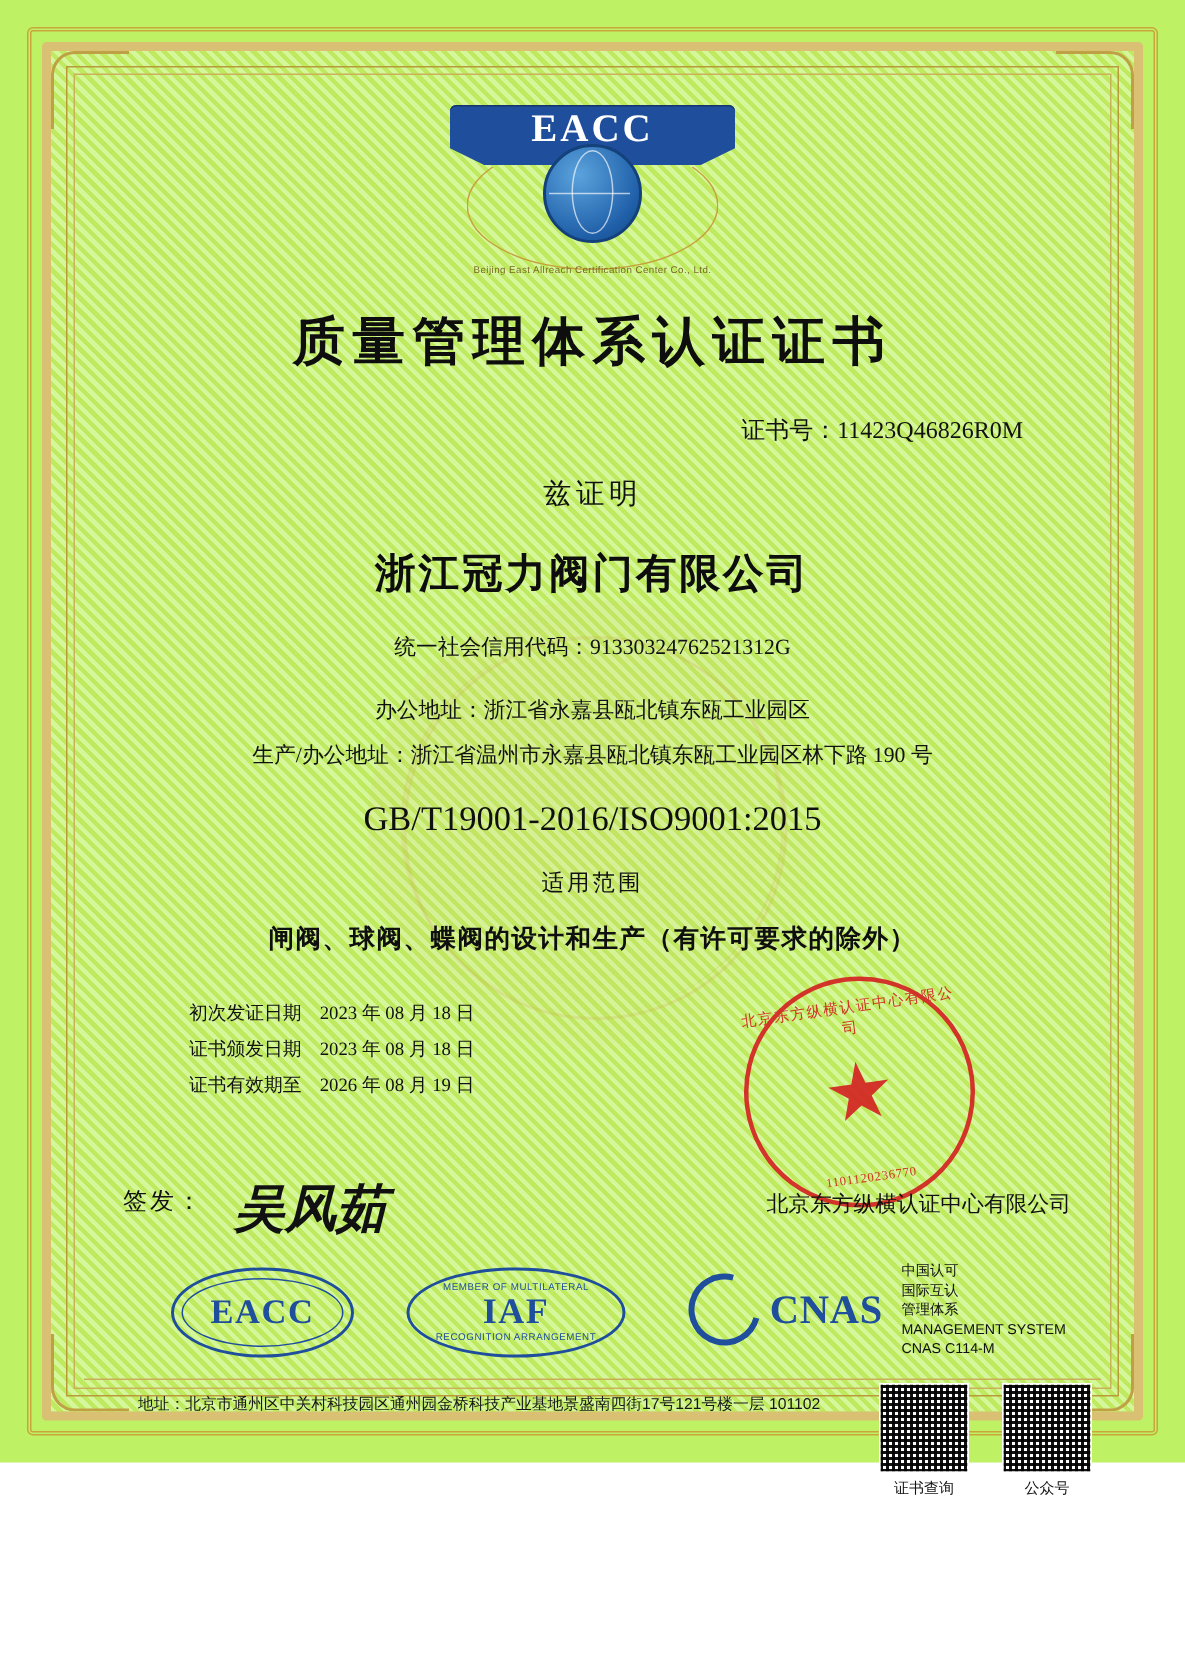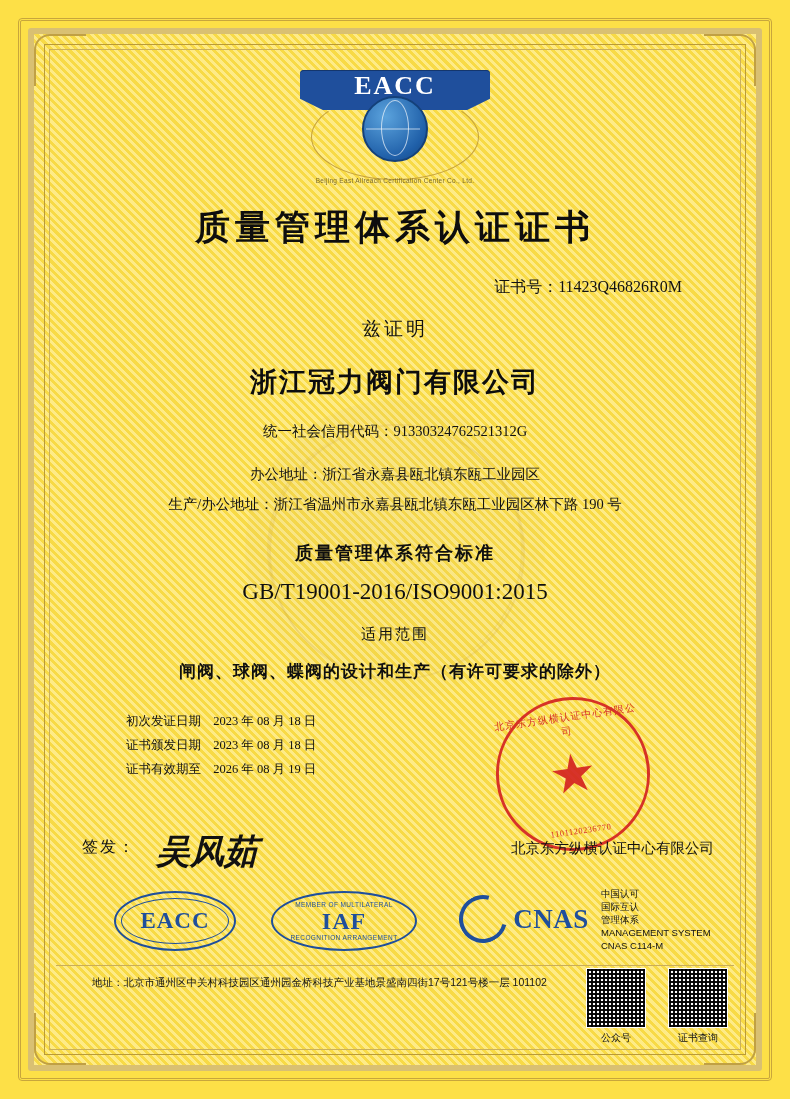--- a/index.html
+++ b/index.html
@@ -12,22 +12,22 @@
     height: 1117px;
     font-family: "Liberation Serif", "DejaVu Serif", serif;
     color: #1a1a1a;
     overflow: hidden;
   }
 
   
   .cert-page {
     position: relative;
     width: 790px;
-    height: 1099px;
-    background: #fde047;
+    height: 975px;
+    background: #bef264;
     box-sizing: border-box;
   }
 
   
   .border-outer {
     position: absolute;
     left: 18px; top: 18px; right: 18px; bottom: 18px;
     border: 3px double #c8a63c;
     border-radius: 4px;
     box-sizing: border-box;
@@ -531,21 +531,20 @@
 
     <div class="addr-block">
       <div class="addr-line">
         <span>办公地址：</span><span>浙江省永嘉县瓯北镇东瓯工业园区</span>
       </div>
       <div class="addr-line">
         <span>生产/办公地址：</span><span>浙江省温州市永嘉县瓯北镇东瓯工业园区林下路 190 号</span>
       </div>
     </div>
 
-    <div class="standard-head">质量管理体系符合标准</div>
     <div class="standard-code">GB/T19001-2016/ISO9001:2015</div>
 
     <div class="scope-head">适用范围</div>
     <div class="scope-text">闸阀、球阀、蝶阀的设计和生产（有许可要求的除外）</div>
 
     <div class="dates-row">
       <div class="dates">
         <div>
           <span class="date-label">初次发证日期</span>
           <span class="date-value">2023 年 08 月 18 日</span>
@@ -599,23 +598,23 @@
       </div>
     </div>
 
     <div class="footer">
       <div class="footer-text">
         <div>地址：北京市通州区中关村科技园区通州园金桥科技产业基地景盛南四街17号121号楼一层 101102</div>
       </div>
       <div class="qr-group">
         <div class="qr-item">
           <div class="qr-box"></div>
-          <div class="qr-label">公众号</div>
+          <div class="qr-label">证书查询</div>
         </div>
         <div class="qr-item">
           <div class="qr-box"></div>
-          <div class="qr-label">证书查询</div>
+          <div class="qr-label">公众号</div>
         </div>
       </div>
     </div>
 
   </div>
 </div>
 
 </body></html>

